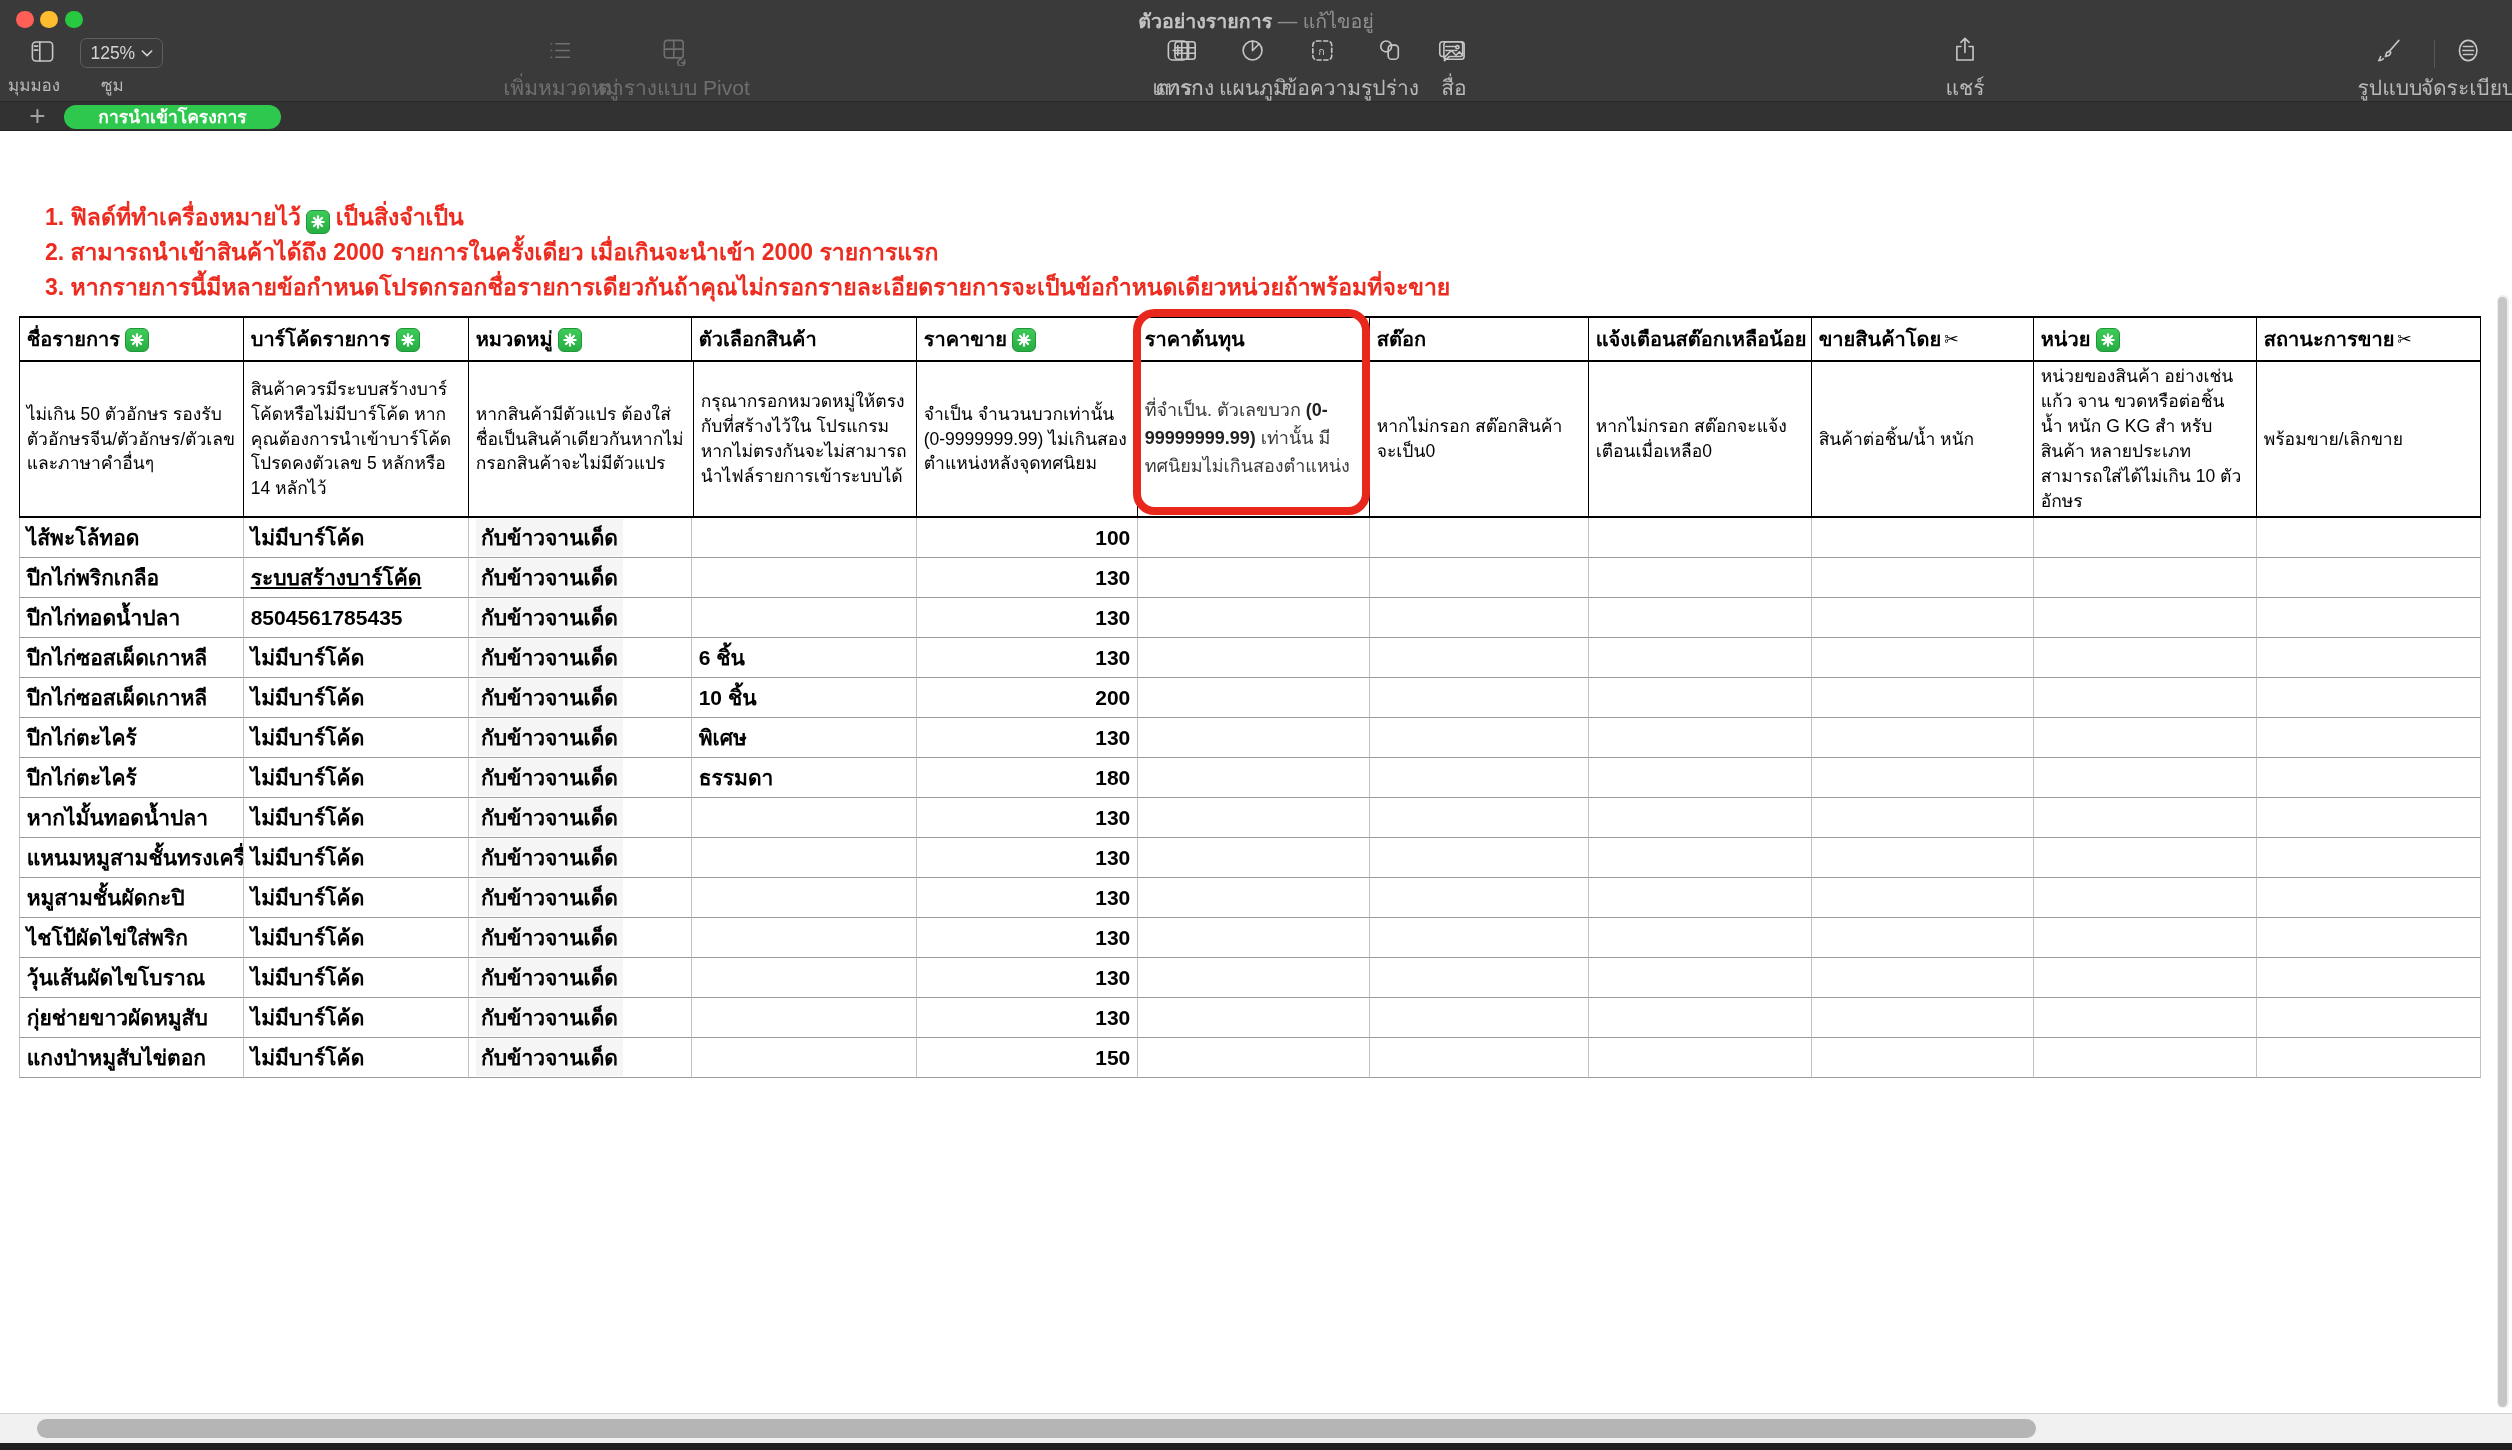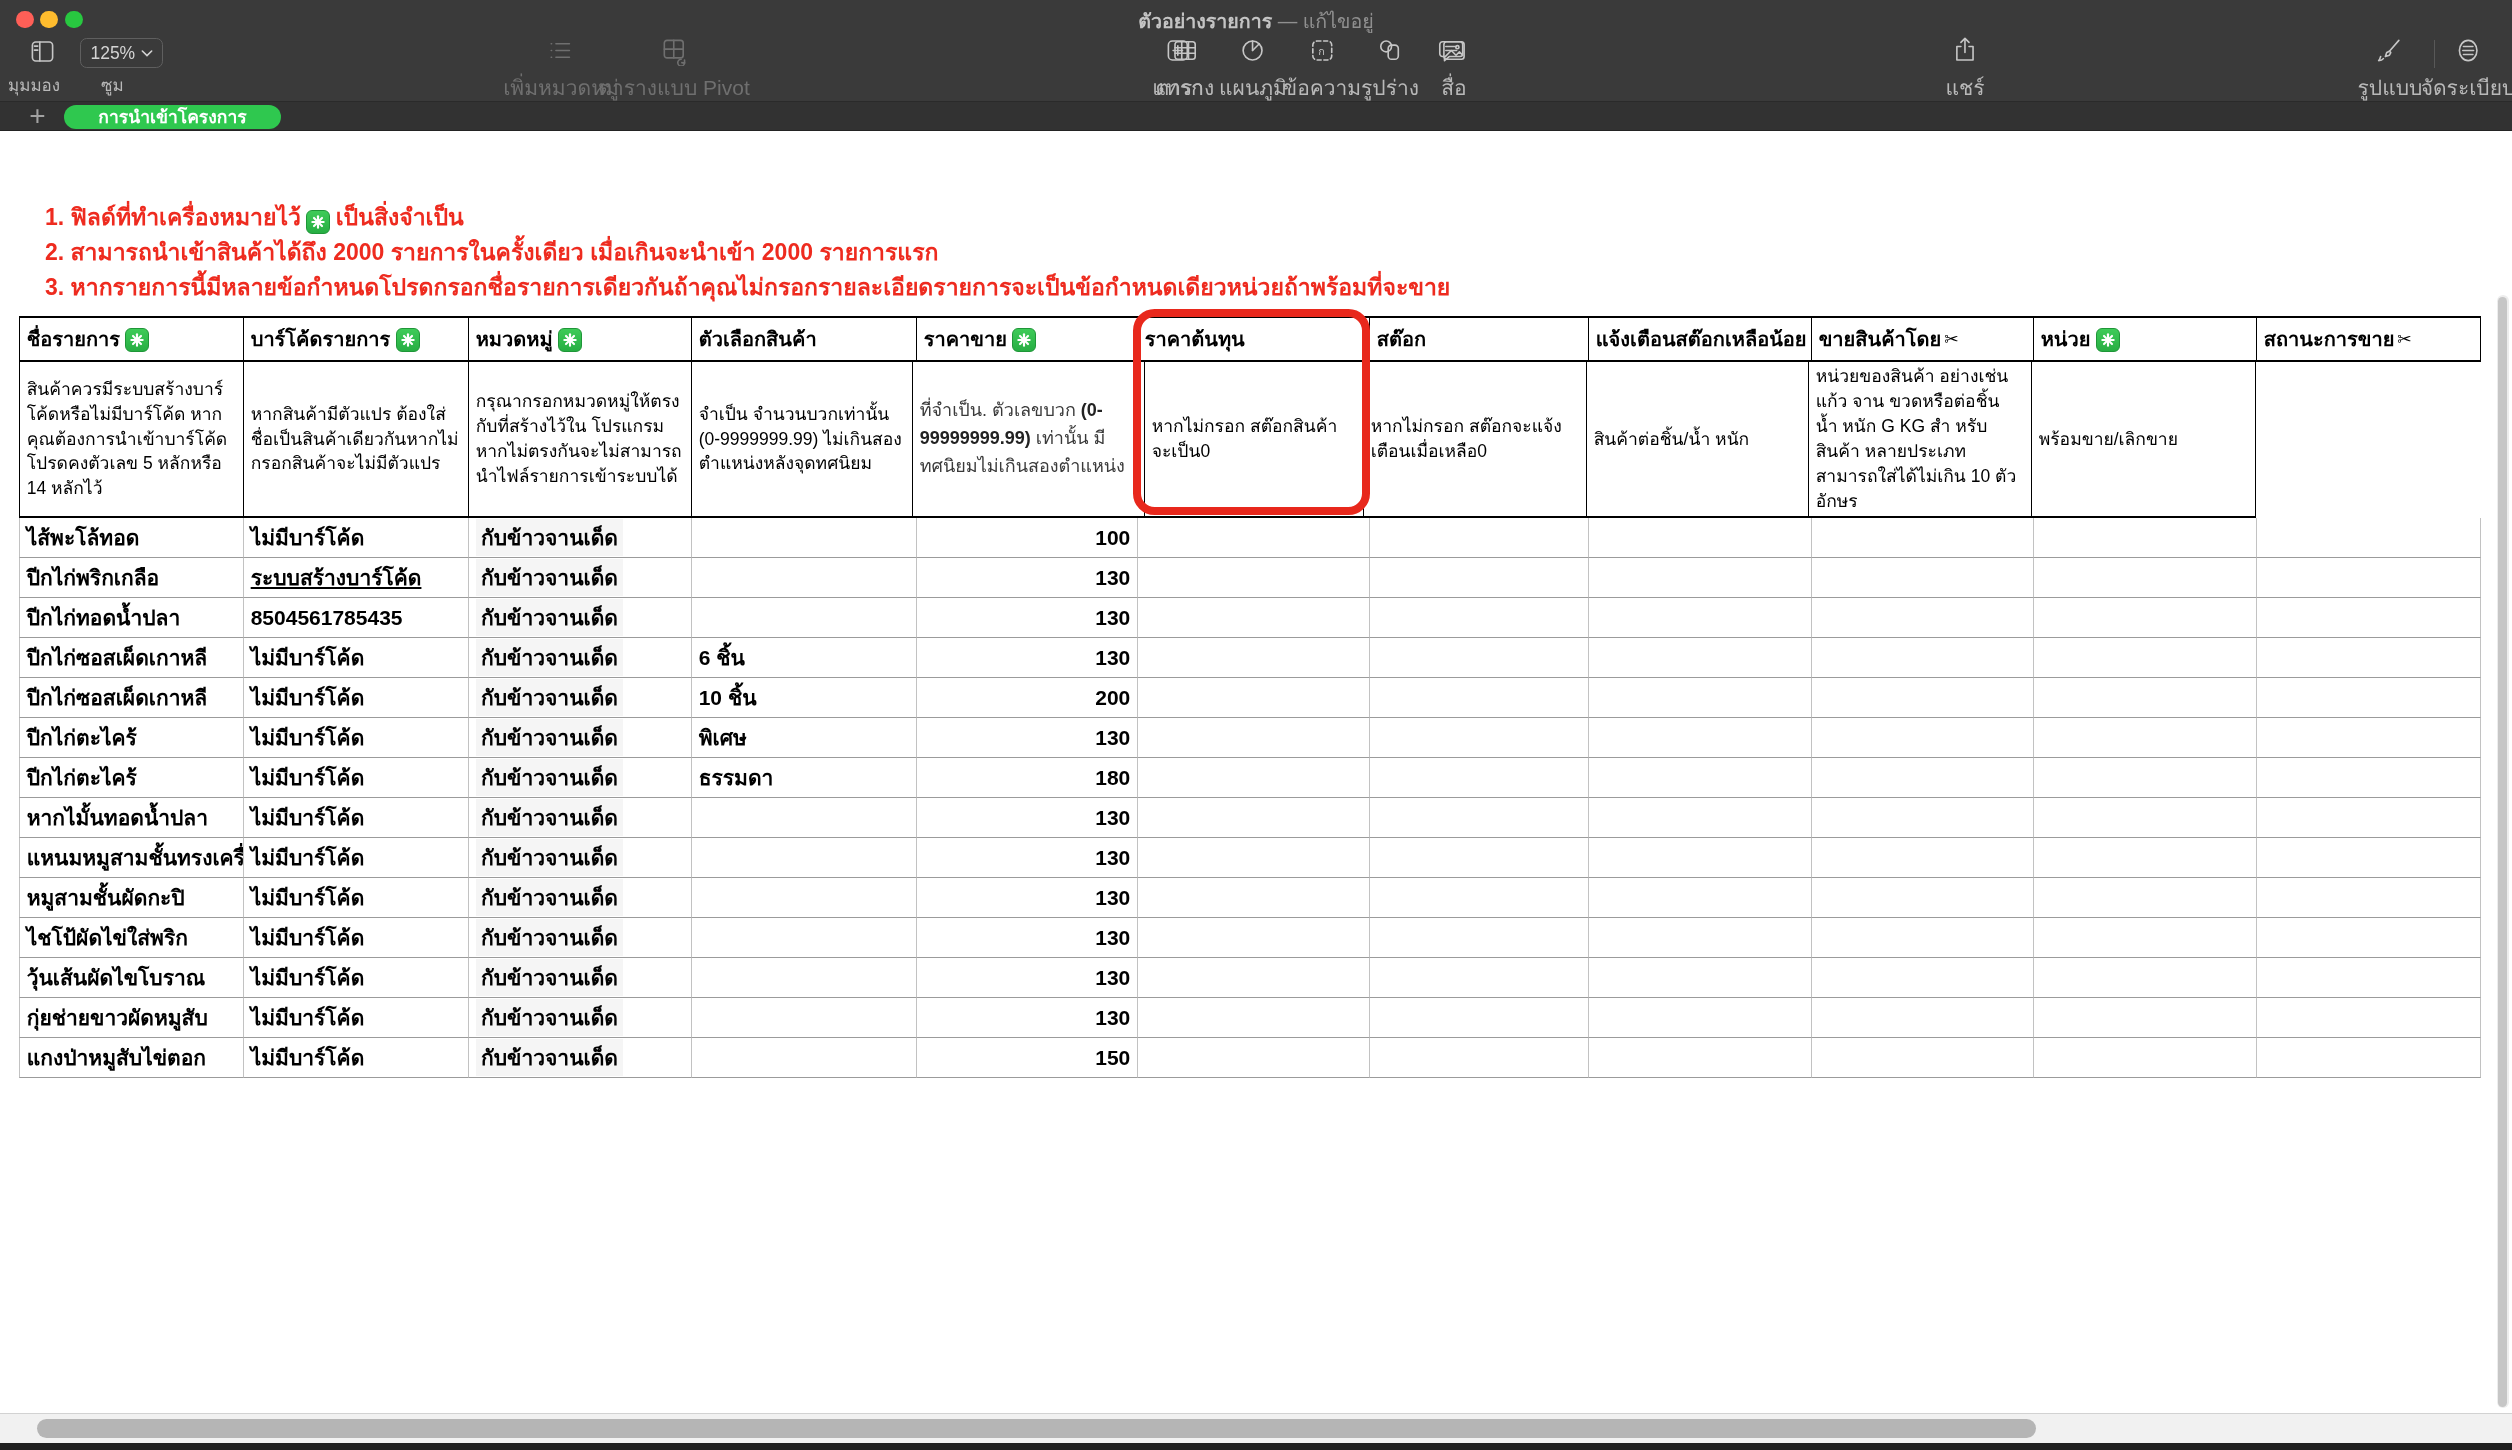--- a/index.html
+++ b/index.html
@@ -342,20 +342,23 @@
             </svg>
           </span></span>
       </div>
       <div class="cell" style="width: 224px;">
         <span>สถานะการขาย</span>
         <span class="mark">✂</span>
       </div>
     </div>
     <div class="trow drow">
       <div class="cell" style="width: 225px;">
+        <span class="inner">ไม่เกิน 50 ตัวอักษร รองรับตัวอักษรจีน/ตัวอักษร/ตัวเลข และภาษาคำอื่นๆ</span>
+      </div>
+      <div class="cell" style="width: 225px;">
         <span class="inner">สินค้าควรมีระบบสร้างบาร์โค้ดหรือไม่มีบาร์โค้ด หากคุณต้องการนำเข้าบาร์โค้ด โปรดคงตัวเลข 5 หลักหรือ 14 หลักไว้</span>
       </div>
       <div class="cell" style="width: 225px;">
         <span class="inner">หากสินค้ามีตัวแปร ต้องใส่ชื่อเป็นสินค้าเดียวกันหากไม่กรอกสินค้าจะไม่มีตัวแปร</span>
       </div>
       <div class="cell" style="width: 223px;">
         <span class="inner">กรุณากรอกหมวดหมู่ให้ตรงกับที่สร้างไว้ใน โปรแกรม หากไม่ตรงกันจะไม่สามารถนำไฟล์รายการเข้าระบบได้</span>
       </div>
       <div class="cell" style="width: 221px;">
         <span class="inner">จำเป็น จำนวนบวกเท่านั้น (0-9999999.99) ไม่เกินสองตำแหน่งหลังจุดทศนิยม</span>

